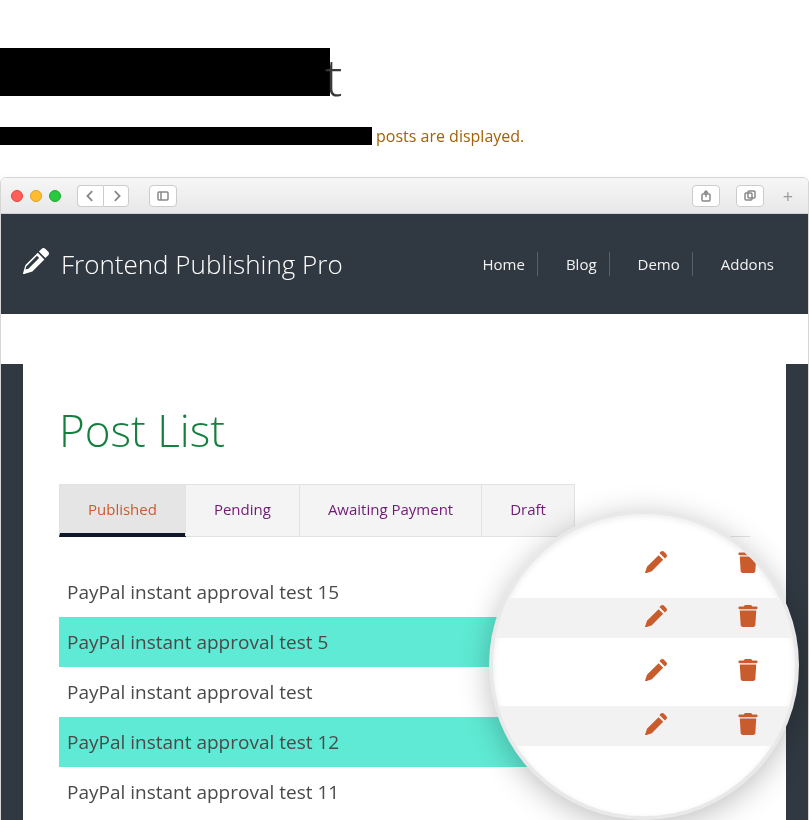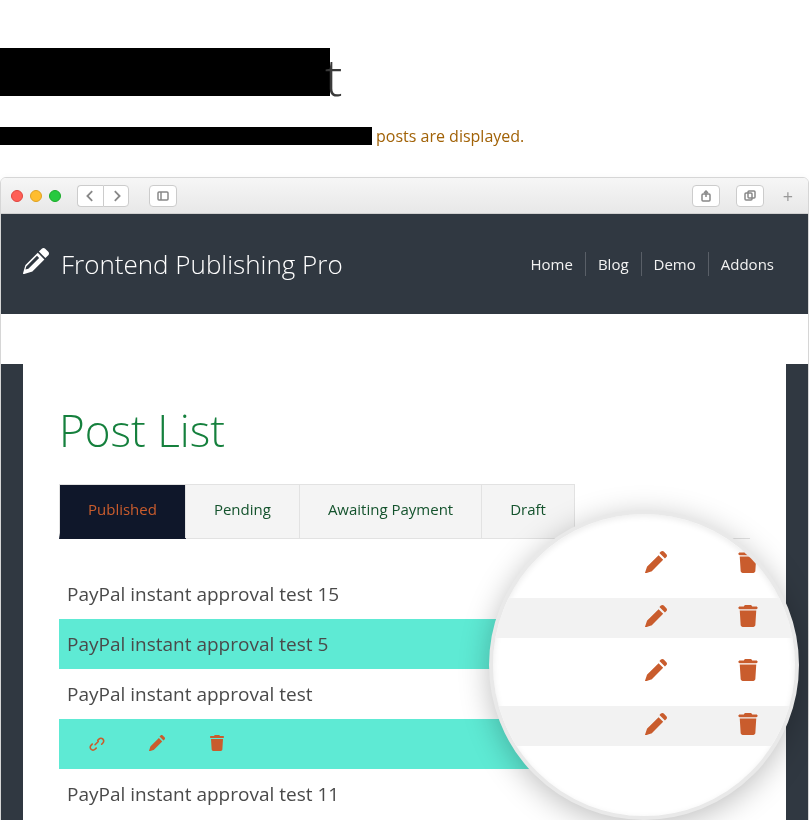--- a/index.html
+++ b/index.html
@@ -28,33 +28,33 @@
   .chrome-btn.right { border-radius: 0 4px 4px 0; }
   .chrome-tab-btn { margin-left: 12px; width: 28px; height: 22px; border: 1px solid #ccc; border-radius: 4px; background:#fff; display:flex; align-items:center; justify-content:center; }
   .chrome-spacer { flex: 1; }
   .chrome-icon-btn { width: 28px; height: 22px; border: 1px solid #ccc; border-radius: 4px; background:#fff; margin-left: 8px; display:flex; align-items:center; justify-content:center; color:#777; }
   .chrome-plus { width: 20px; text-align: center; color: #999; font-size: 18px; margin-left: 6px; }
 
   
   .site-header { background: #303841; height: 100px; display: flex; align-items: center; padding: 0 22px; color: #fff; }
   .site-brand { display: flex; align-items: center; gap: 12px; font-size: 26px; font-weight: 300; }
   .nib-icon svg { width: 26px; height: 26px; fill: #fff; }
-  .site-nav { margin-left: auto; display: flex; gap: 0; align-items: flex-end; }
+  .site-nav { margin-left: auto; display: flex; gap: 16px; align-items: flex-end; }
   .site-nav a { color: #f2f2f2; font-size: 15px; padding: 2px 12px; text-decoration: none; border-right: 1px solid rgba(255,255,255,.2); }
   .site-nav a:last-child { border-right: none; }
 
   
   .page-bg { background: #303841; padding: 0 0 0 0; height: 600px; }
   .content-card { background: #fff; margin: 50px 22px 0 22px; padding: 36px 36px; min-height: 500px; }
   .page-title { font-size: 44px; font-weight: 300; color: #15803d; margin-bottom: 24px; }
 
   
   .tabs { display: flex; border-bottom: 1px solid #e2e2e2; }
-  .tab { padding: 14px 28px; font-size: 15px; color: #14532d; background: #f4f4f4; border: 1px solid #e2e2e2; border-bottom: none; margin-right: -1px; cursor: pointer; }
-  .tab.active { background: #0f172a; color: #c95c2d; border-bottom: 6px solid #0f172a; margin-bottom: -1px; }
+  .tab { padding: 14px 28px; font-size: 15px; color: #701a75; background: #f4f4f4; border: 1px solid #e2e2e2; border-bottom: none; margin-right: -1px; cursor: pointer; }
+  .tab.active { background: #e5e5e5; color: #c95c2d; border-bottom: 4px solid #0f172a; margin-bottom: -1px; }
 
   
   .post-table { margin-top: 30px; }
   .post-row { display: flex; align-items: center; padding: 12px 8px; font-size: 19px; color: #4a4a4a; }
   .post-row.alt { background: #5eead4; }
   .post-title { flex: 1; }
   .action-col { width: 60px; text-align: center; }
   .ic { width: 16px; height: 16px; display: inline-block; }
   .ic svg { width: 16px; height: 16px; fill: #c95c2d; }
 
@@ -194,20 +194,21 @@
           <span class="action-col"></span>
           <span class="action-col"><span class="ic"><svg viewBox="0 0 512 512">
                   <path d="M497.9 74.2 437.8 14.1c-18.7-18.7-49.1-18.7-67.9 0l-34 34 128 128 34-34c18.8-18.8 18.8-49.2 0-67.9zM316 97 51 362c-4 4-7 9-8 15L0 505c-2 9 6 17 15 15l128-43c6-1 11-4 15-8l265-265L316 97z"></path>
                 </svg></span></span>
           <span class="action-col"><span class="ic"><svg viewBox="0 0 448 512">
                   <path d="M135 17c6-11 17-17 30-17h118c13 0 24 6 30 17l9 15h94c18 0 32 14 32 32s-14 32-32 32H32C14 96 0 82 0 64s14-32 32-32h94l9-15zM32 128h384l-21 339c-2 25-23 45-48 45H101c-25 0-46-20-48-45L32 128z"></path>
                 </svg></span></span>
         </div>
 
         <div class="post-row alt">
+          <span class="post-title">PayPal instant approval test 12</span>
           <span class="action-col"><span class="ic"><svg viewBox="0 0 640 512">
                   <path d="M579 77c-56-56-148-56-204 0l-49 49c-12 12-12 32 0 45 12 12 32 12 45 0l49-49c31-31 82-31 113 0 31 31 31 82 0 113l-49 49c-12 12-12 32 0 45 12 12 32 12 45 0l49-49c57-56 57-148 1-203zM265 435l-49 49c-31 31-82 31-113 0-31-31-31-82 0-113l49-49c12-12 12-32 0-45-12-12-32-12-45 0l-49 49c-56 56-56 148 0 204 56 56 148 56 204 0l49-49c12-12 12-32 0-45-13-13-33-13-46-1zM220 347c12 12 32 12 45 0l128-128c12-12 12-32 0-45-12-12-32-12-45 0L220 302c-12 13-12 33 0 45z"></path>
                 </svg></span></span>
           <span class="action-col"><span class="ic"><svg viewBox="0 0 512 512">
                   <path d="M497.9 74.2 437.8 14.1c-18.7-18.7-49.1-18.7-67.9 0l-34 34 128 128 34-34c18.8-18.8 18.8-49.2 0-67.9zM316 97 51 362c-4 4-7 9-8 15L0 505c-2 9 6 17 15 15l128-43c6-1 11-4 15-8l265-265L316 97z"></path>
                 </svg></span></span>
           <span class="action-col"><span class="ic"><svg viewBox="0 0 448 512">
                   <path d="M135 17c6-11 17-17 30-17h118c13 0 24 6 30 17l9 15h94c18 0 32 14 32 32s-14 32-32 32H32C14 96 0 82 0 64s14-32 32-32h94l9-15zM32 128h384l-21 339c-2 25-23 45-48 45H101c-25 0-46-20-48-45L32 128z"></path>
                 </svg></span></span>
         </div>

